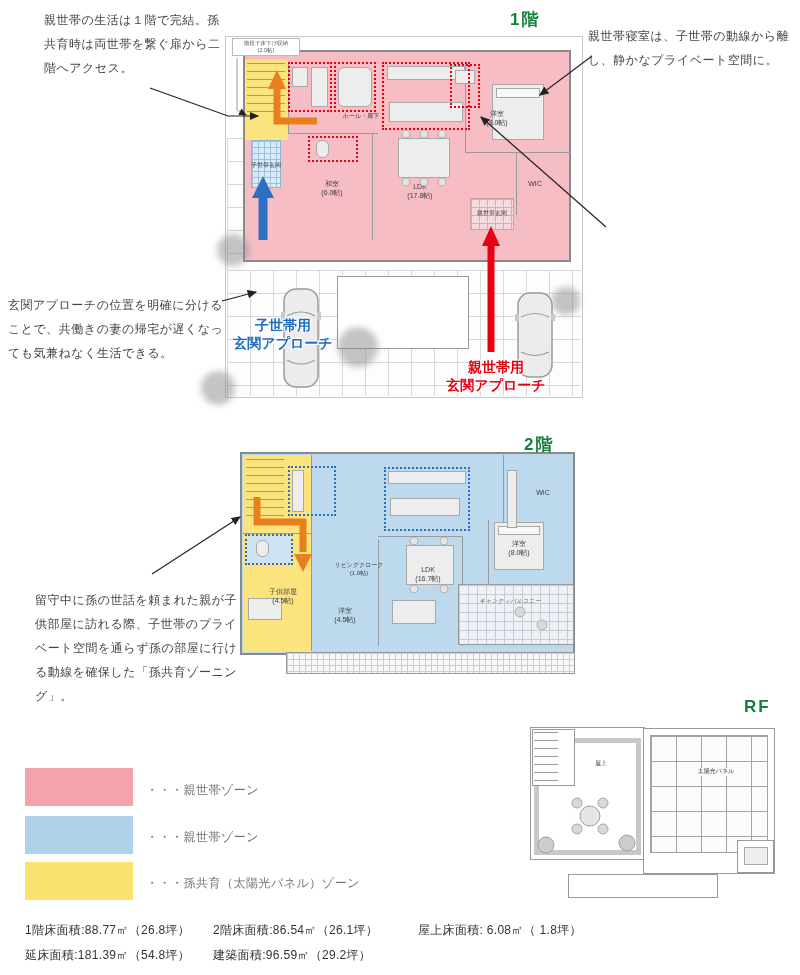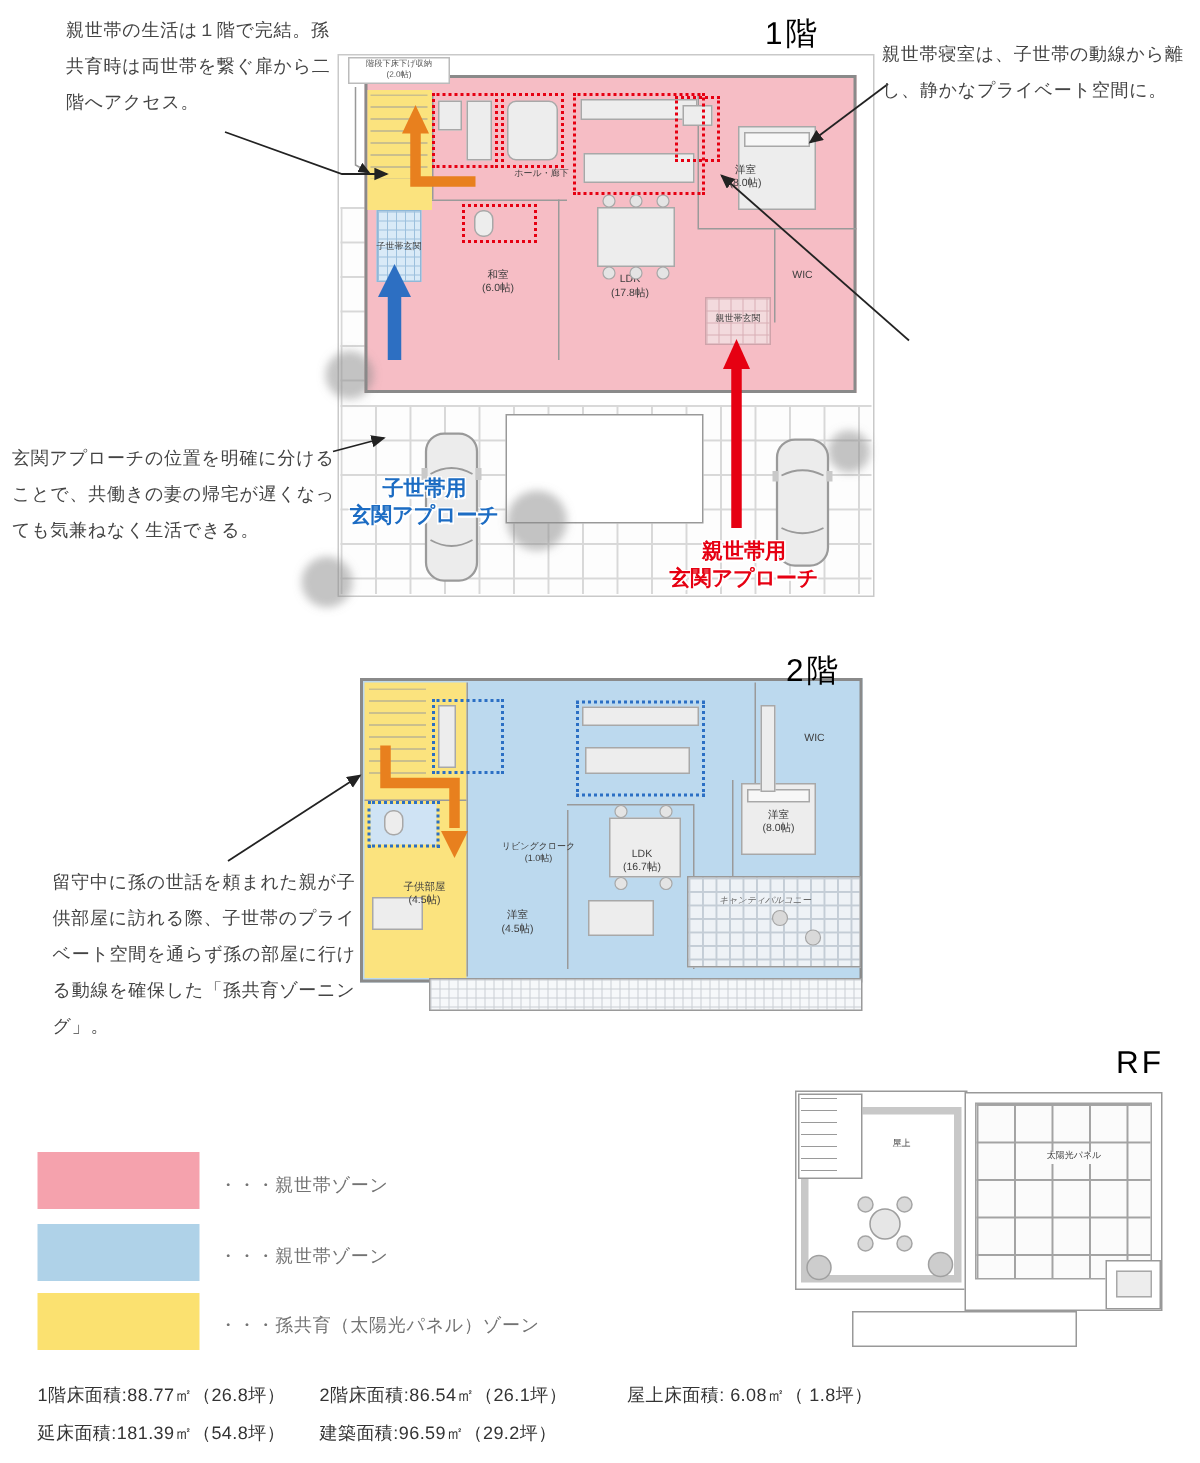--- a/index.html
+++ b/index.html
@@ -1,20 +1,20 @@
 <!DOCTYPE html>
 <html><head>
 <meta charset="utf-8">
 <style>
   html,body{margin:0;padding:0;background:#fff;}
   #screen{position:relative;width:800px;height:975px;background:#ffffff;overflow:hidden;
           font-family:"Liberation Sans","DejaVu Sans",sans-serif;}
   .abs{position:absolute;}
   .ann{position:absolute;font-size:12px;line-height:24px;letter-spacing:.5px;color:#444;z-index:8;}
-  .ftitle{position:absolute;font-size:21px;font-weight:normal;color:#000000;letter-spacing:2px;z-index:8;}
+  .ftitle{position:absolute;font-size:17px;font-weight:bold;color:#15803d;letter-spacing:2px;z-index:8;}
   .approach{position:absolute;font-size:14px;font-weight:bold;text-align:center;line-height:18px;z-index:8;
             text-shadow:-1px -1px 0 #fff,1px -1px 0 #fff,-1px 1px 0 #fff,1px 1px 0 #fff;}
   .approach.blue{color:#1c6cc3;}
   .approach.red{color:#e60012;}
   .rlbl{position:absolute;font-size:7px;line-height:1.25;color:#3d3d3d;text-align:center;z-index:6;}
   .rlbl-sm{font-size:6px;}
   .rdot{position:absolute;border:2px dotted #e60012;box-sizing:border-box;z-index:5;}
   .bdot{position:absolute;border:2px dotted #2b6fc4;box-sizing:border-box;z-index:5;}
   .wall{position:absolute;background:#9a9a9a;z-index:3;}
   .furn{position:absolute;background:#ededed;border:1px solid #a8a8a8;box-sizing:border-box;z-index:4;}
@@ -50,21 +50,21 @@
 </style>
 </head>
 <body>
 
 <div id="screen">
 
   <div class="ann" style="left:44px;top:8px;width:182px;">親世帯の生活は１階で完結。孫共育時は両世帯を繋ぐ扉から二階へアクセス。</div>
   <div class="ftitle" style="left:510px;top:8px;">1階</div>
   <div class="ann" style="left:588px;top:24px;width:208px;">親世帯寝室は、子世帯の動線から離し、静かなプライベート空間に。</div>
   <div class="ann" style="left:8px;top:293px;width:224px;">玄関アプローチの位置を明確に分けることで、共働きの妻の帰宅が遅くなっても気兼ねなく生活できる。</div>
-  <div class="ann" style="left:35px;top:576px;width:208px;">留守中に孫の世話を頼まれた親が子供部屋に訪れる際、子世帯のプライベート空間を通らず孫の部屋に行ける動線を確保した「孫共育ゾーニング」。</div>
+  <div class="ann" style="left:35px;top:588px;width:208px;">留守中に孫の世話を頼まれた親が子供部屋に訪れる際、子世帯のプライベート空間を通らず孫の部屋に行ける動線を確保した「孫共育ゾーニング」。</div>
   <div class="ftitle" style="left:524px;top:433px;">2階</div>
   <div class="ftitle" style="left:744px;top:697px;">RF</div>
 
   <div class="site" style="left:225px;top:36px;width:358px;height:362px;"></div>
   <div class="grid-pave" style="left:227px;top:270px;width:354px;height:126px;"></div>
   <div class="grid-pave" style="left:227px;top:138px;width:20px;height:132px;"></div>
   <div class="abs" style="left:337px;top:276px;width:130px;height:71px;background:#fff;border:1.5px solid #999;z-index:2;"></div>
 
   <div class="house" style="left: 243px; top: 50px; width: 328px; height: 212px; background: rgb(246, 189, 197);"></div>
   <div class="zone" style="left: 245px; top: 60px; width: 43px; height: 80px; background: rgb(251, 227, 126);"></div>

